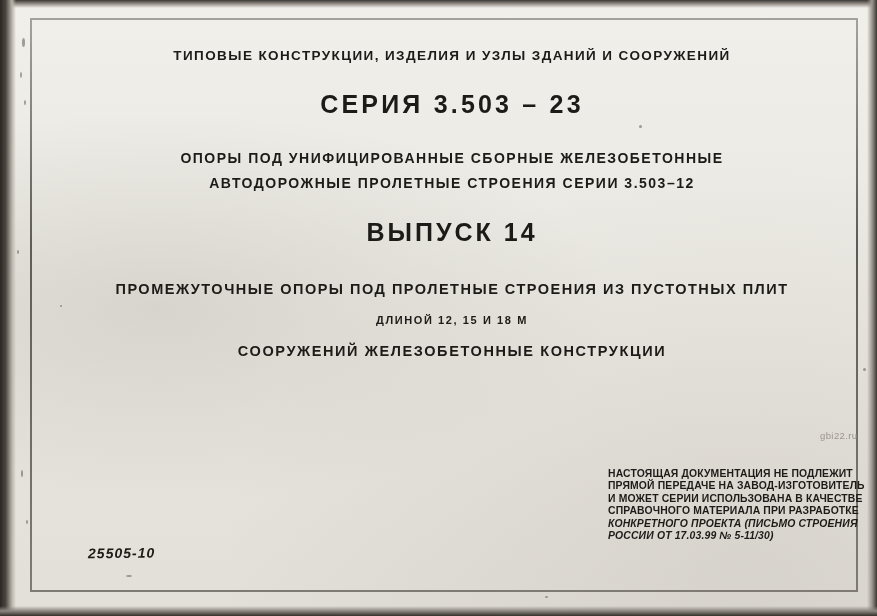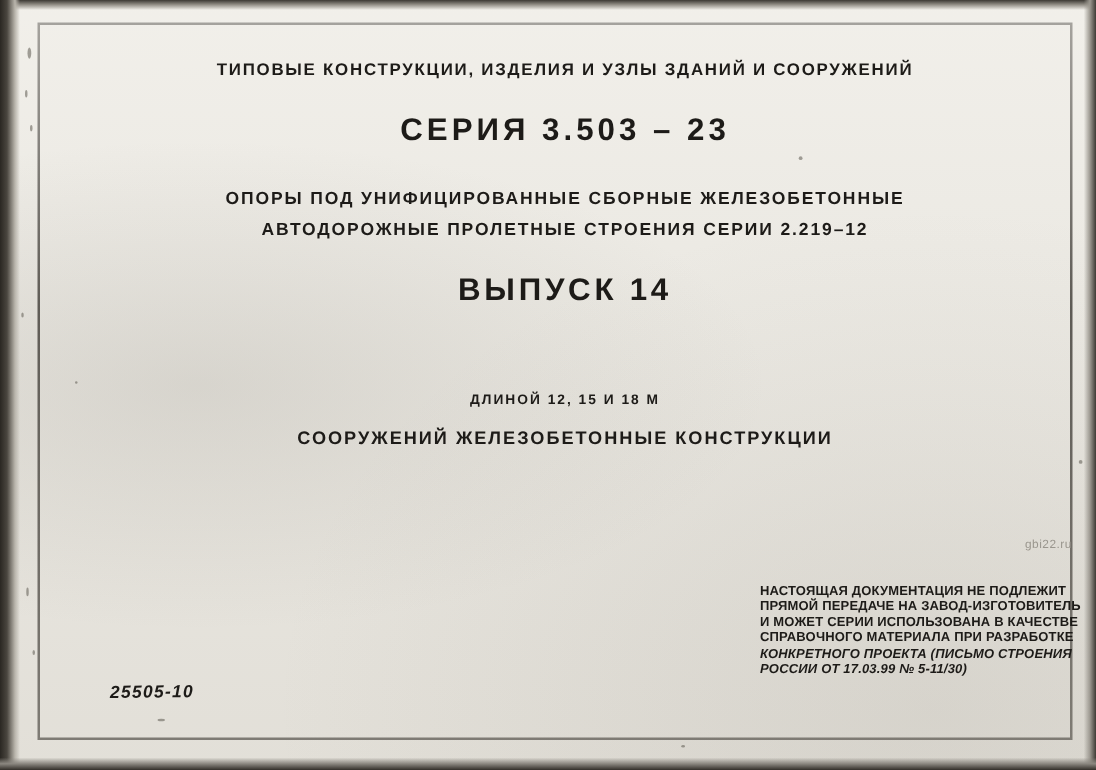--- a/index.html
+++ b/index.html
@@ -197,24 +197,25 @@
   <div class="sheet-frame"></div>
 
   <div class="content">
 
     <div class="line l-head">ТИПОВЫЕ КОНСТРУКЦИИ, ИЗДЕЛИЯ И УЗЛЫ ЗДАНИЙ И СООРУЖЕНИЙ</div>
 
     <div class="line l-series">СЕРИЯ 3.503 – 23</div>
 
     <div class="line l-sub1">ОПОРЫ ПОД УНИФИЦИРОВАННЫЕ СБОРНЫЕ ЖЕЛЕЗОБЕТОННЫЕ</div>
 
-    <div class="line l-sub2">АВТОДОРОЖНЫЕ ПРОЛЕТНЫЕ СТРОЕНИЯ СЕРИИ 2.219–12</div>
+    <div class="line l-sub2">АВТОДОРОЖНЫЕ ПРОЛЕТНЫЕ СТРОЕНИЯ СЕРИИ 3.503–12</div>
 
     <div class="line l-issue">ВЫПУСК 14</div>
 
+    <div class="line l-desc1">ПРОМЕЖУТОЧНЫЕ ОПОРЫ ПОД ПРОЛЕТНЫЕ СТРОЕНИЯ ИЗ ПУСТОТНЫХ ПЛИТ</div>
 
     <div class="line l-desc2">ДЛИНОЙ 12, 15 И 18 М</div>
 
     <div class="line l-desc3">СООРУЖЕНИЙ ЖЕЛЕЗОБЕТОННЫЕ КОНСТРУКЦИИ</div>
 
     <div class="doc-code">25505-10</div>
 
     <div class="watermark">gbi22.ru</div>
 
     <div class="notice">

